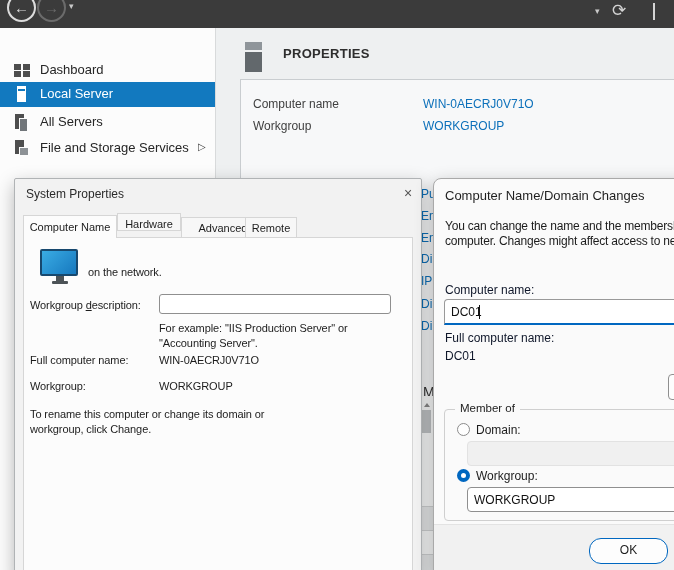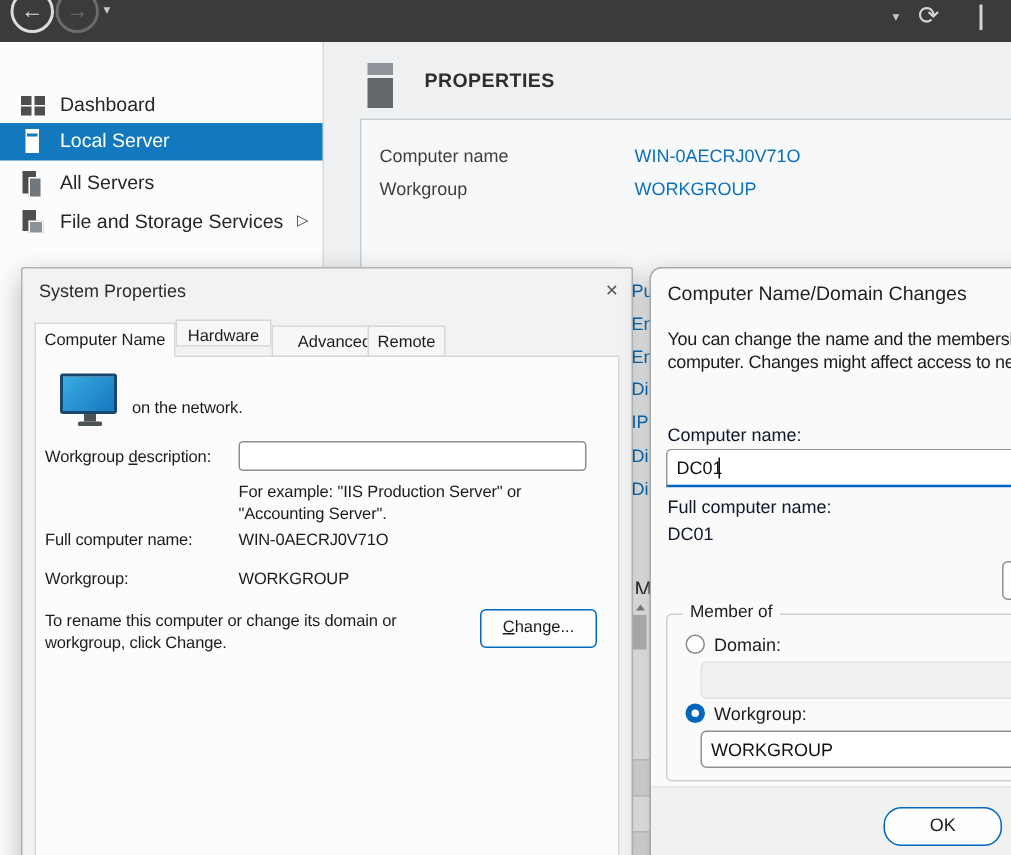--- a/index.html
+++ b/index.html
@@ -201,21 +201,20 @@
       <div class="sp-text" style="left:6px;top:61px;"><span>Workgroup </span><u>d</u><span>escription:</span></div>
       <input class="sp-input" value="" style="">
       <div class="sp-text" style="left:135px;top:84px;">For example: "IIS Production Server" or</div>
       <div class="sp-text" style="left:135px;top:99px;">"Accounting Server".</div>
       <div class="sp-text" style="left:6px;top:116px;">Full computer name:</div>
       <div class="sp-text" style="left:135px;top:116px;">WIN-0AECRJ0V71O</div>
       <div class="sp-text" style="left:6px;top:142px;">Workgroup:</div>
       <div class="sp-text" style="left:135px;top:142px;">WORKGROUP</div>
       <div class="sp-text" style="left:6px;top:170px;">To rename this computer or change its domain or</div>
       <div class="sp-text" style="left:6px;top:185px;">workgroup, click Change.</div>
-      <div class="changebtn"><u>C</u><span>hange...</span></div>
     </div>
   </div>
 
   <div class="dcdlg">
     <div class="dc-title">Computer Name/Domain Changes</div>
     <div class="dc-body" style="top:40px;">You can change the name and the membership o</div>
     <div class="dc-body" style="top:55px;">computer. Changes might affect access to networ</div>
     <div class="dc-label" style="top:104px;">Computer name:</div>
     <div class="dc-cninput">
       <span class="txt">DC01</span>

